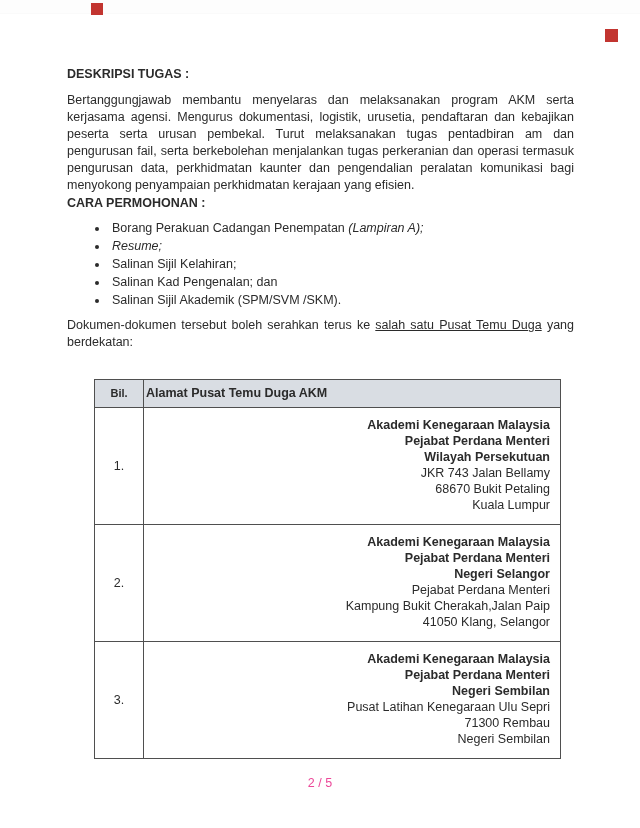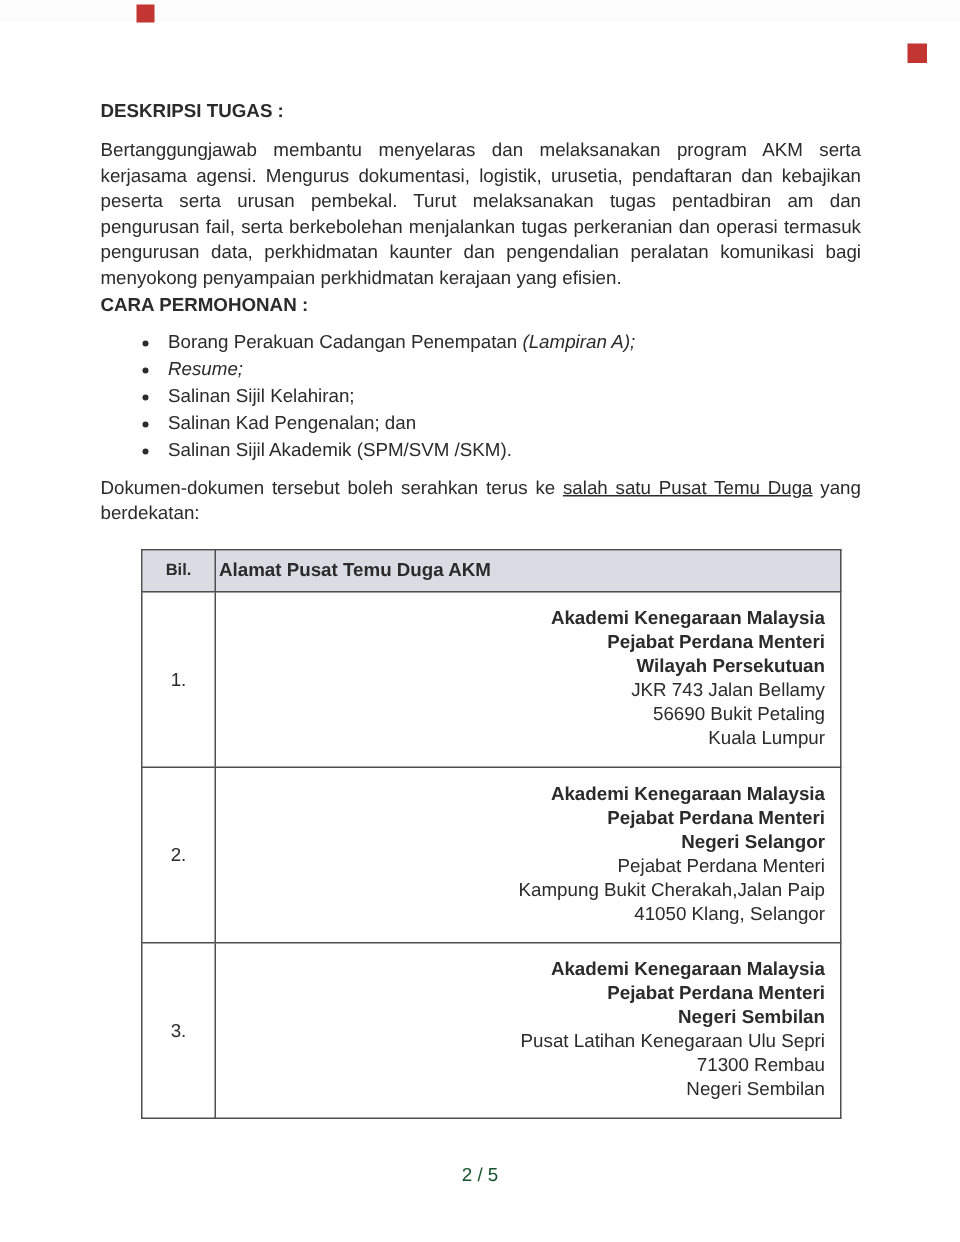--- a/index.html
+++ b/index.html
@@ -21,31 +21,31 @@
   .doc-heading.cara { margin:1px 0 7px 0; }
   .body-just { text-align:justify; margin:0 0 1px 0; }
   .intro-line { margin:0 0 9px 0; }
   .bold { font-weight:bold; }
   .ital { font-style:italic; }
   .und { text-decoration:underline; }
 
   ul.checklist { margin:0 0 8px 0; padding:0 0 0 42px; list-style:disc outside; }
   ul.checklist li { line-height:18px; padding-left:3px; }
 
-  .submit-par { text-align:justify; margin:0 0 15px 0; }
+  .submit-par { text-align:justify; margin:0 0 28px 0; }
 
   table.addr-table { border-collapse:collapse; margin-left:27px; width:467px; table-layout:fixed; }
   table.addr-table th, table.addr-table td { border:1px solid #4f4f4f; }
   th.bil-h { width:44px; background:#d9dde3; font-weight:bold; padding:5px 2px; font-size:11px; }
   th.alamat-h { background:#d9dde3; font-weight:bold; padding:5px 2px; font-size:12.5px; text-align:left; }
   td.bil-c { text-align:center; vertical-align:middle; font-size:12.5px; }
   td.addr-c { padding:9px 10px 11px 10px; line-height:16px; font-size:12.5px; vertical-align:middle; }
   td.addr-c .ln { display:block;text-align:right; }
 
-  .page-number { position:absolute; top:776px; left:0; width:640px; text-align:center; font-size:12.5px; color:#14532d; }
+  .page-number { position:absolute; top:776px; left:0; width:640px; text-align:center; font-size:12.5px; color:#ec4899; }
 </style>
 </head>
 <body>
 
 <div class="page">
   <div class="scan-top"></div>
   <div class="red-mark tl"></div>
   <div class="red-mark tr"></div>
 
   <div class="content">
@@ -74,21 +74,21 @@
         <th class="alamat-h">Alamat Pusat Temu Duga AKM</th>
       </tr>
 
       <tr>
         <td class="bil-c">1.</td>
         <td class="addr-c">
           <span class="ln bold">Akademi Kenegaraan Malaysia</span>
           <span class="ln bold">Pejabat Perdana Menteri</span>
           <span class="ln bold">Wilayah Persekutuan</span>
           <span class="ln">JKR 743 Jalan Bellamy</span>
-          <span class="ln">56690 Bukit Petaling</span>
+          <span class="ln">68670 Bukit Petaling</span>
           <span class="ln">Kuala Lumpur</span>
         </td>
       </tr>
 
       <tr>
         <td class="bil-c">2.</td>
         <td class="addr-c">
           <span class="ln bold">Akademi Kenegaraan Malaysia</span>
           <span class="ln bold">Pejabat Perdana Menteri</span>
           <span class="ln bold">Negeri Selangor</span>

